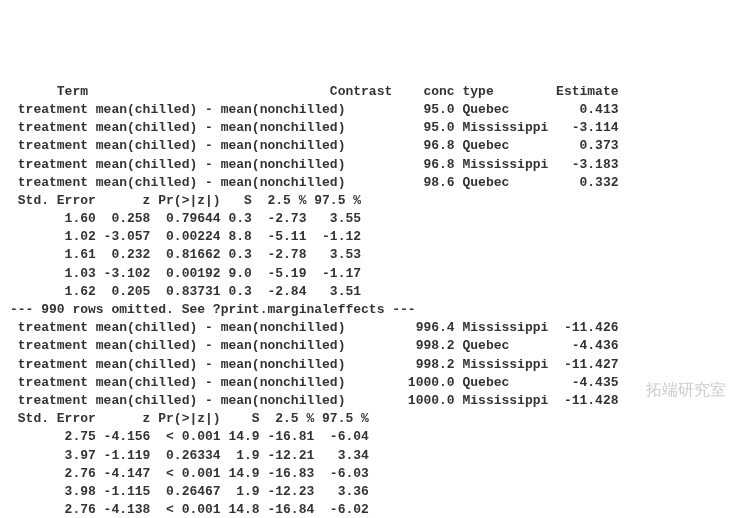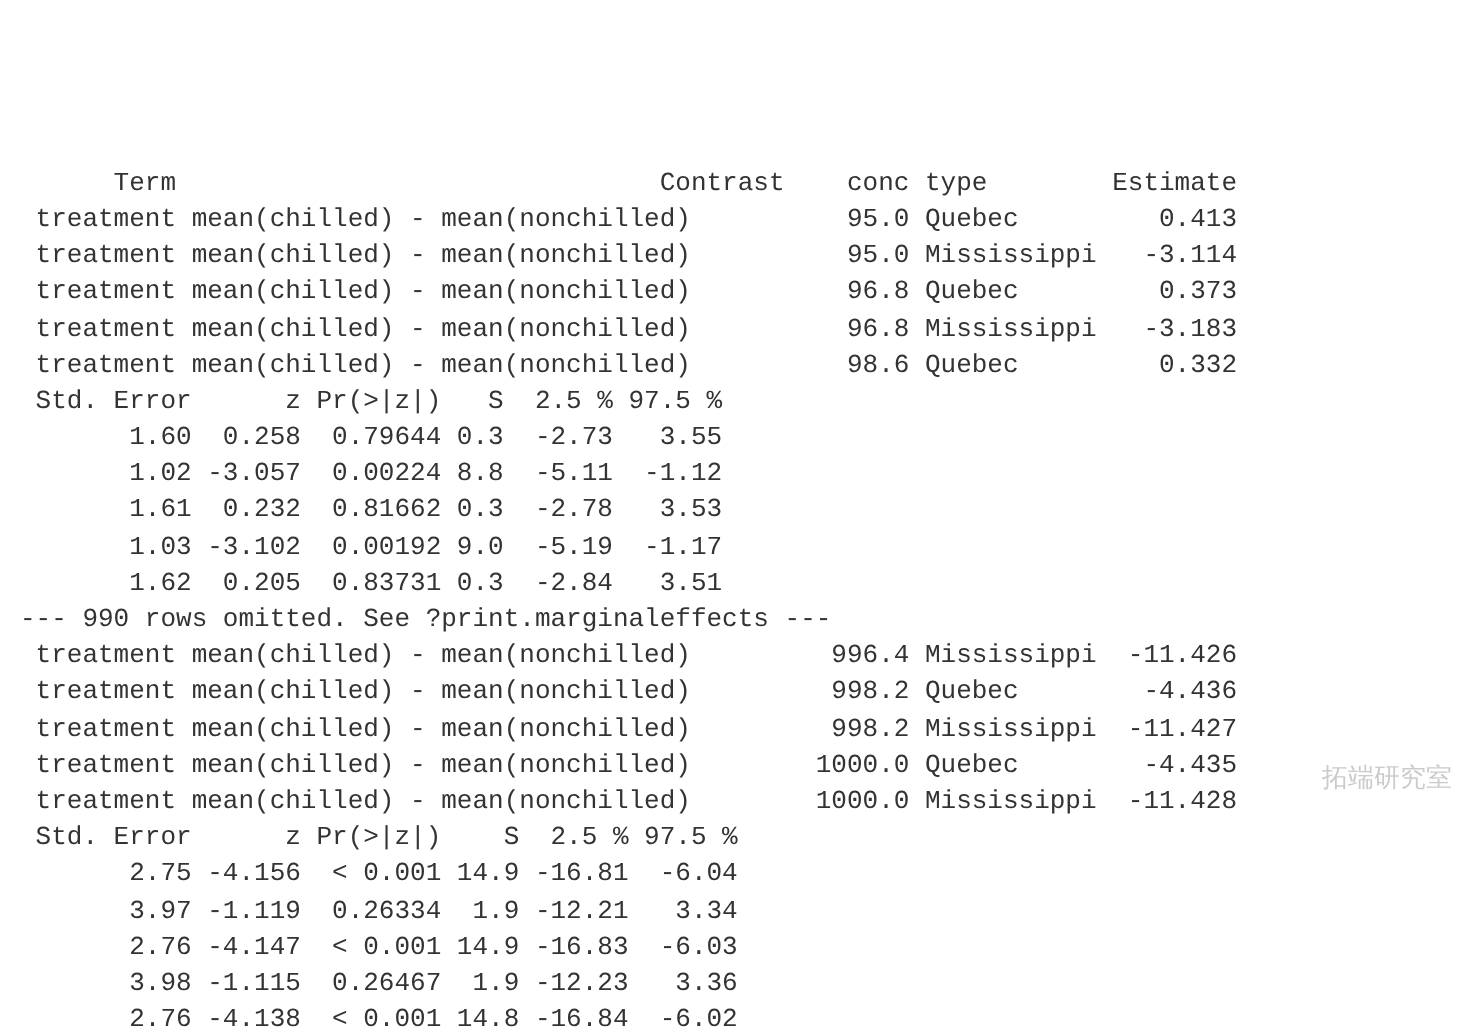--- a/index.html
+++ b/index.html
@@ -8,27 +8,28 @@
       font-family: Consolas, "Courier New", monospace;
       font-size: 13px;
       line-height: 1.4;
       color: #333;
       background: #fff;
       white-space: pre;
       position: relative;
     }
     .line {
       display: block;
+      font-weight: bold;
     }
     .watermark {
       position: absolute;
       right: 4px;
-      font-size: 13px;
+      font-size: 16px;
       color: rgba(160,160,160,0.55);
-      font-family: Liberation Sans, sans-serif;
+      font-family: Liberation Mono, monospace;
       white-space: nowrap;
     }
     .wm1 { top: 380px; }
   </style>
 </head>
 <body>
 
 
 
 <div id="output"><span class="line">      Term                               Contrast    conc type        Estimate</span><span class="line"> treatment mean(chilled) - mean(nonchilled)          95.0 Quebec         0.413</span><span class="line"> treatment mean(chilled) - mean(nonchilled)          95.0 Mississippi   -3.114</span><span class="line"> treatment mean(chilled) - mean(nonchilled)          96.8 Quebec         0.373</span><span class="line"> treatment mean(chilled) - mean(nonchilled)          96.8 Mississippi   -3.183</span><span class="line"> treatment mean(chilled) - mean(nonchilled)          98.6 Quebec         0.332</span><span class="line"> Std. Error      z Pr(&gt;|z|)   S  2.5 % 97.5 %</span><span class="line">       1.60  0.258  0.79644 0.3  -2.73   3.55</span><span class="line">       1.02 -3.057  0.00224 8.8  -5.11  -1.12</span><span class="line">       1.61  0.232  0.81662 0.3  -2.78   3.53</span><span class="line">       1.03 -3.102  0.00192 9.0  -5.19  -1.17</span><span class="line">       1.62  0.205  0.83731 0.3  -2.84   3.51</span><span class="line">--- 990 rows omitted. See ?print.marginaleffects ---</span><span class="line"> treatment mean(chilled) - mean(nonchilled)         996.4 Mississippi  -11.426</span><span class="line"> treatment mean(chilled) - mean(nonchilled)         998.2 Quebec        -4.436</span><span class="line"> treatment mean(chilled) - mean(nonchilled)         998.2 Mississippi  -11.427</span><span class="line"> treatment mean(chilled) - mean(nonchilled)        1000.0 Quebec        -4.435</span><span class="line"> treatment mean(chilled) - mean(nonchilled)        1000.0 Mississippi  -11.428</span><span class="line"> Std. Error      z Pr(&gt;|z|)    S  2.5 % 97.5 %</span><span class="line">       2.75 -4.156  &lt; 0.001 14.9 -16.81  -6.04</span><span class="line">       3.97 -1.119  0.26334  1.9 -12.21   3.34</span><span class="line">       2.76 -4.147  &lt; 0.001 14.9 -16.83  -6.03</span><span class="line">       3.98 -1.115  0.26467  1.9 -12.23   3.36</span><span class="line">       2.76 -4.138  &lt; 0.001 14.8 -16.84  -6.02</span></div>

